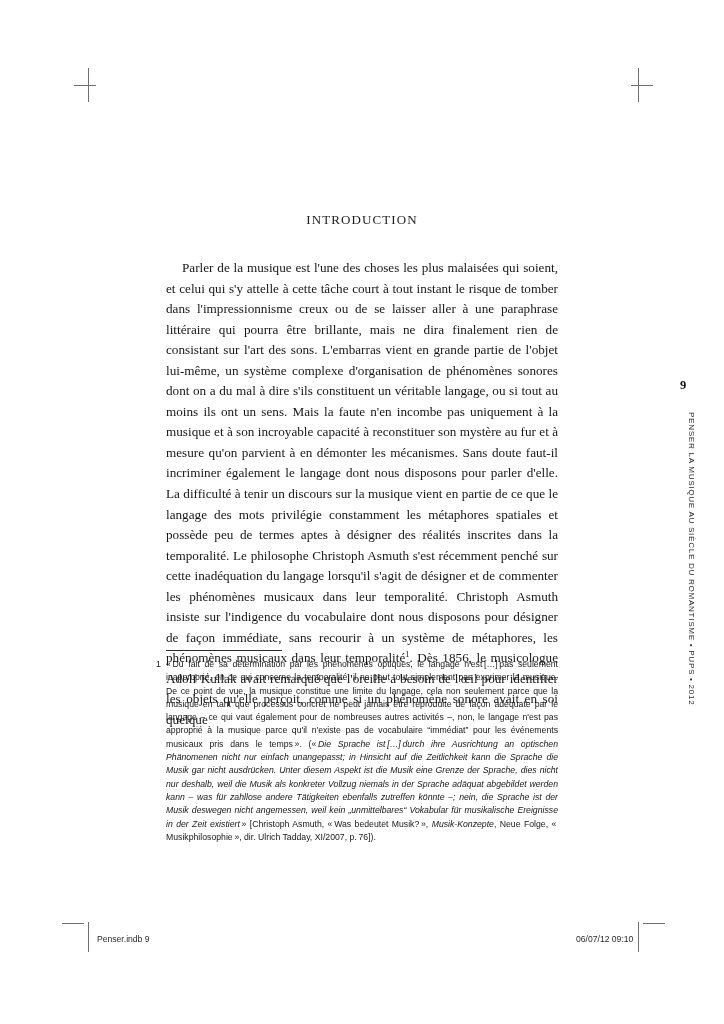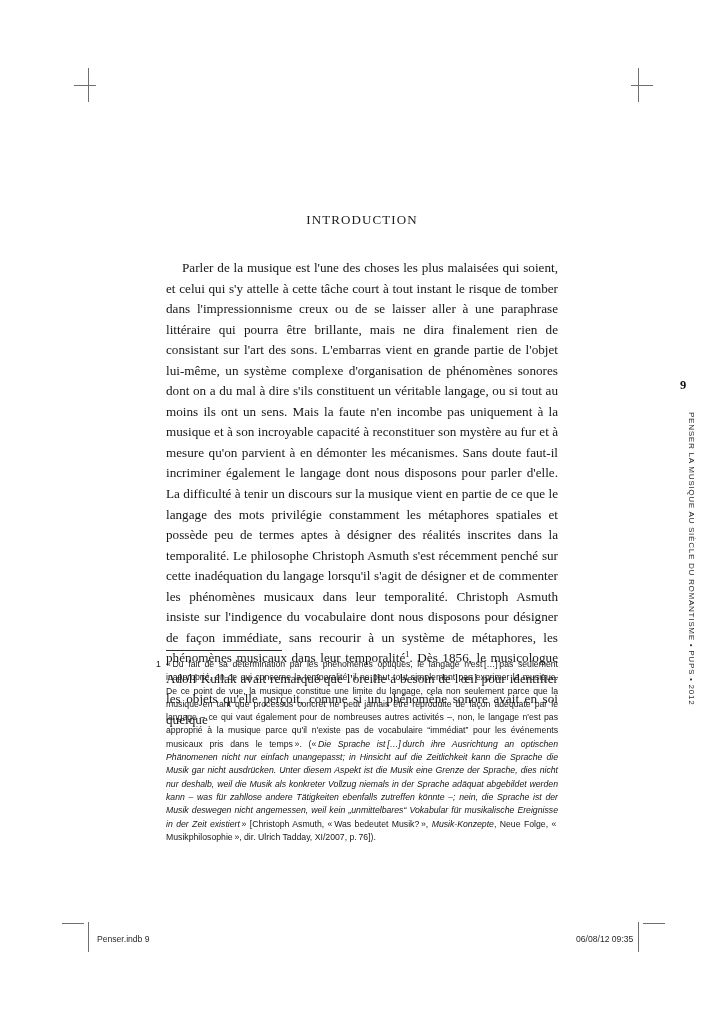--- a/index.html
+++ b/index.html
@@ -166,15 +166,15 @@
   <div class="footnote-rule"></div>
 
   <div class="footnote">
     <p><span class="fn-num">1</span><span>« Du fait de sa détermination par les phénomènes optiques, le langage n'est […] pas seulement inapproprié, en ce qui concerne la temporalité, il ne peut tout simplement pas exprimer la musique. De ce point de vue, la musique constitue une limite du langage, cela non seulement parce que la musique en tant que processus concret ne peut jamais être reproduite de façon adéquate par le langage – ce qui vaut également pour de nombreuses autres activités –, non, le langage n'est pas approprié à la musique parce qu'il n'existe pas de vocabulaire “immédiat” pour les événements musicaux pris dans le temps ». (« </span><i>Die Sprache ist […] durch ihre Ausrichtung an optischen Phänomenen nicht nur einfach unangepasst; in Hinsicht auf die Zeitlichkeit kann die Sprache die Musik gar nicht ausdrücken. Unter diesem Aspekt ist die Musik eine Grenze der Sprache, dies nicht nur deshalb, weil die Musik als konkreter Vollzug niemals in der Sprache adäquat abgebildet werden kann – was für zahllose andere Tätigkeiten ebenfalls zutreffen könnte –; nein, die Sprache ist der Musik deswegen nicht angemessen, weil kein „unmittelbares“ Vokabular für musikalische Ereignisse in der Zeit existiert</i><span> » [Christoph Asmuth, « Was bedeutet Musik? », </span><i>Musik-Konzepte</i><span>, Neue Folge, « Musikphilosophie », dir. Ulrich Tadday, XI/2007, p. 76]).</span></p>
   </div>
 
   <div class="folio">9</div>
   <div class="side-title">PENSER LA MUSIQUE AU SIÈCLE DU ROMANTISME  •  PUPS  •  2012</div>
 
   <div class="slug-left">Penser.indb   9</div>
-  <div class="slug-right">06/08/12   09:35</div>
+  <div class="slug-right">06/07/12   09:10</div>
 
 </div>
 
 </body></html>

